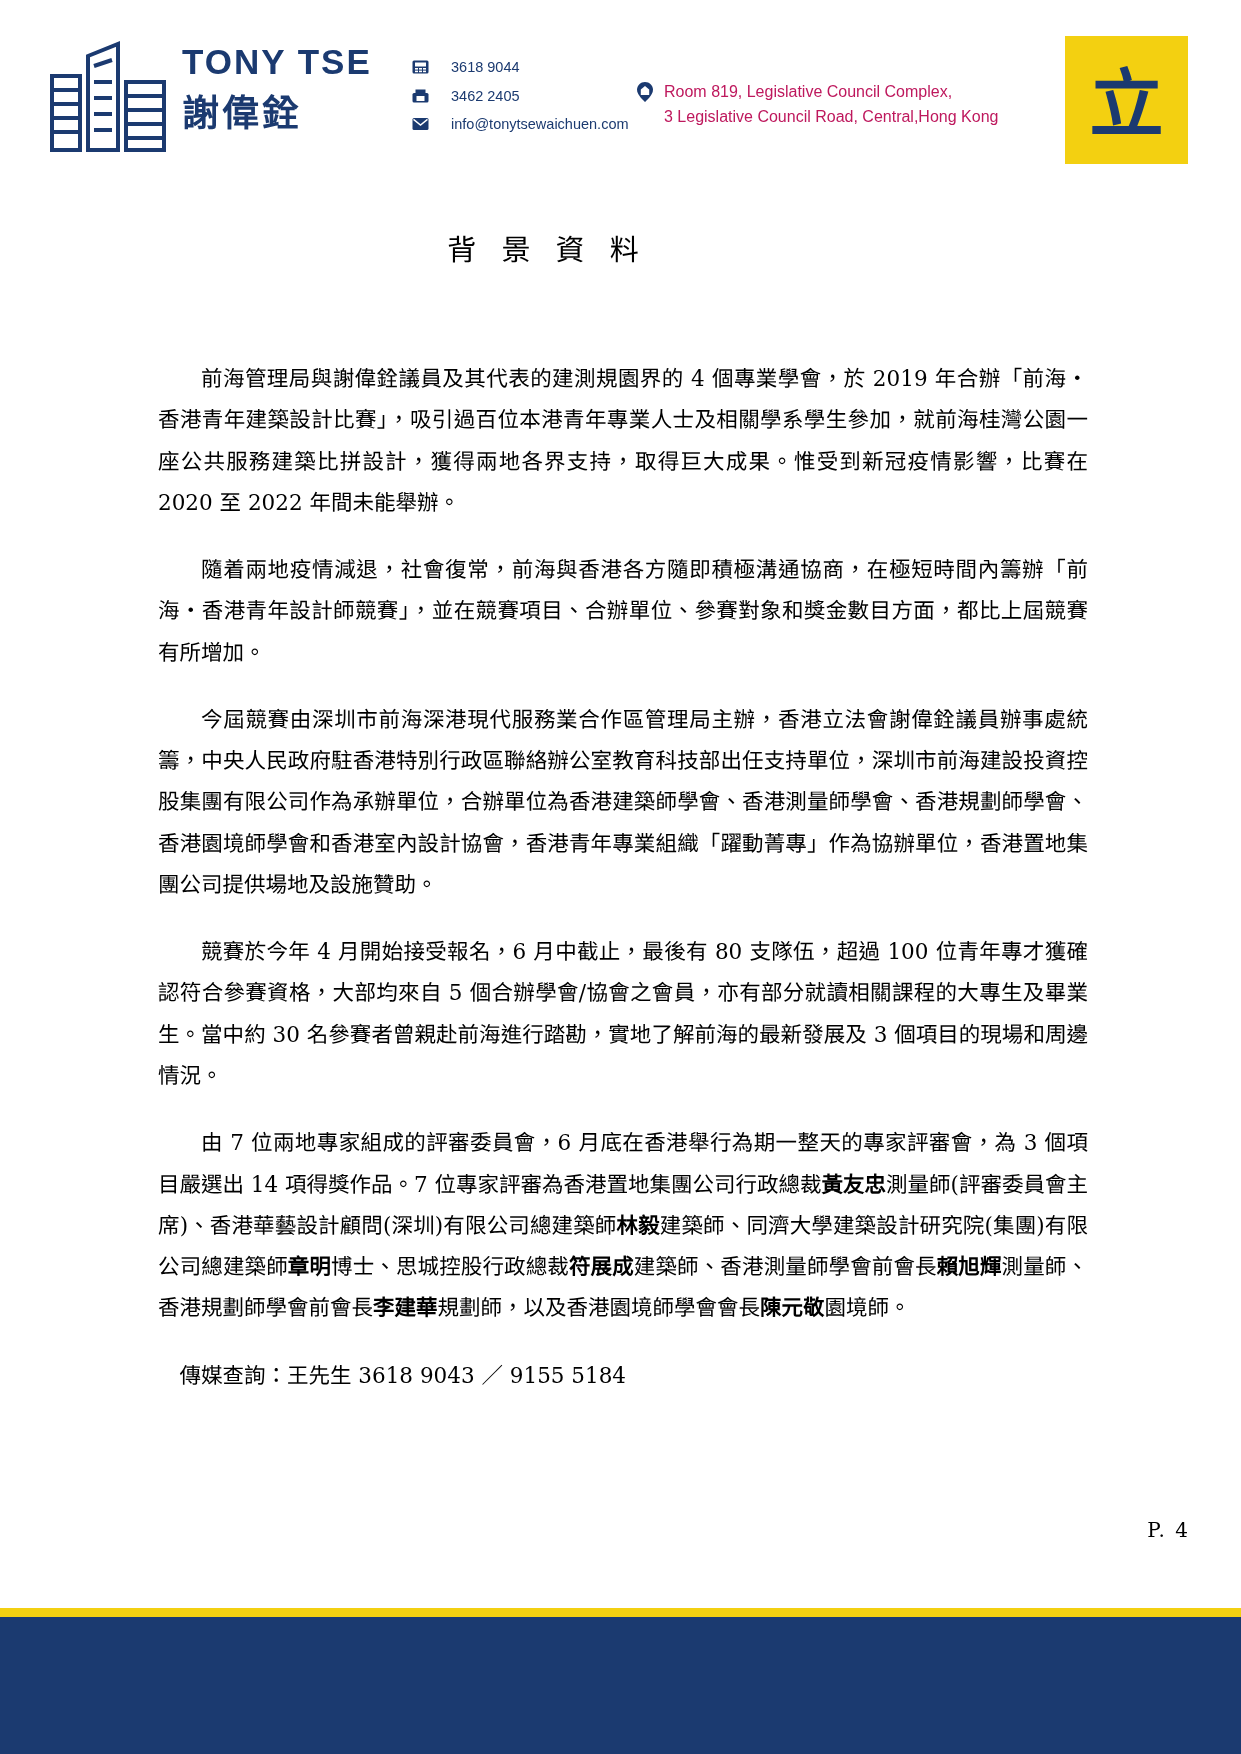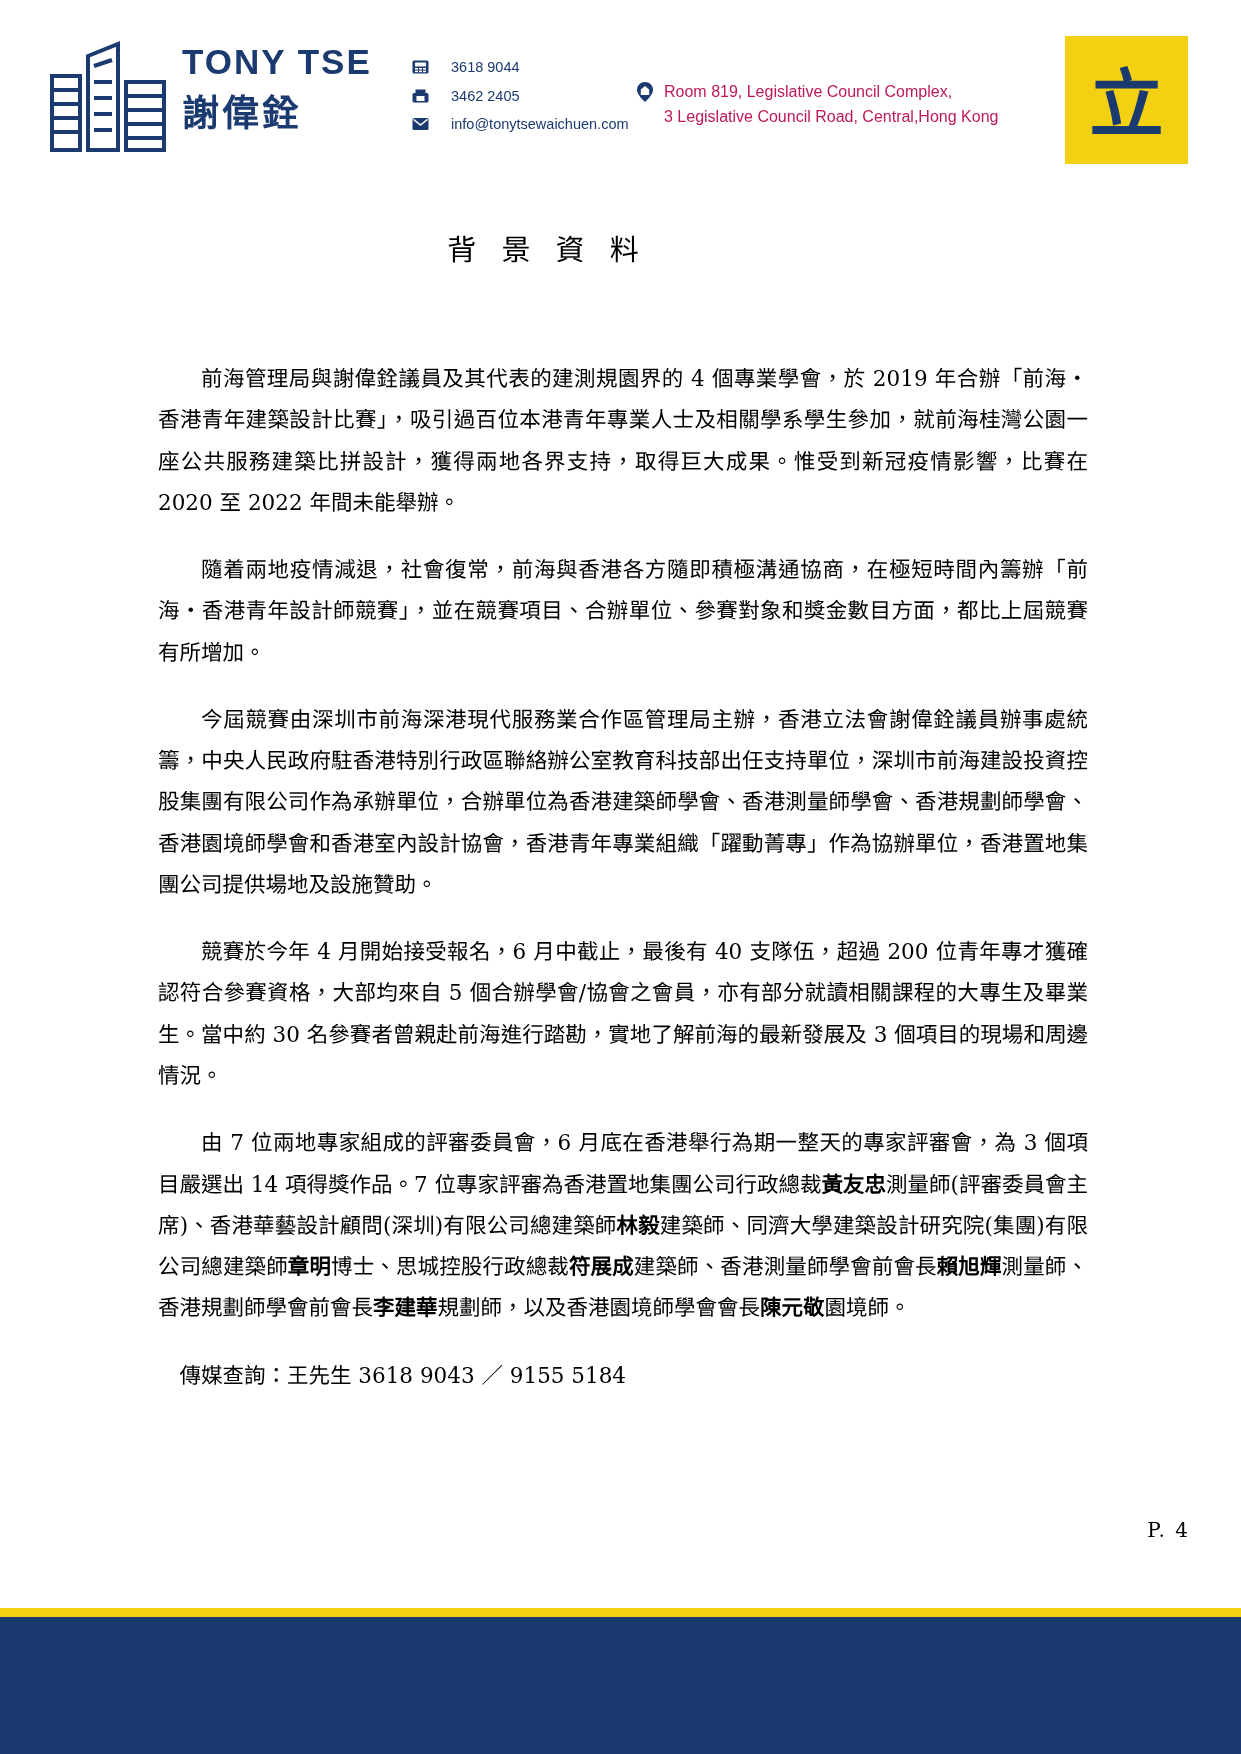--- a/index.html
+++ b/index.html
@@ -260,21 +260,21 @@
     <div class="glyph">立</div>
   </div>
 </div>
 
 <div class="doc-title">背 景 資 料</div>
 
 <div class="content" id="body-content">
     <div class="para"><span>前海管理局與謝偉銓議員及其代表的建測規園界的 4 個專業學會，於 2019 年合辦「前海‧香港青年建築設計比賽」，吸引過百位本港青年專業人士及相關學系學生參加，就前海桂灣公園一座公共服務建築比拼設計，獲得兩地各界支持，取得巨大成果。惟受到新冠疫情影響，比賽在 2020 至 2022 年間未能舉辦。</span></div>
     <div class="para"><span>隨着兩地疫情減退，社會復常，前海與香港各方隨即積極溝通協商，在極短時間內籌辦「前海‧香港青年設計師競賽」，並在競賽項目、合辦單位、參賽對象和獎金數目方面，都比上屆競賽有所增加。</span></div>
     <div class="para"><span>今屆競賽由深圳市前海深港現代服務業合作區管理局主辦，香港立法會謝偉銓議員辦事處統籌，中央人民政府駐香港特別行政區聯絡辦公室教育科技部出任支持單位，深圳市前海建設投資控股集團有限公司作為承辦單位，合辦單位為香港建築師學會、香港測量師學會、香港規劃師學會、香港園境師學會和香港室內設計協會，香港青年專業組織「躍動菁專」作為協辦單位，香港置地集團公司提供場地及設施贊助。</span></div>
-    <div class="para"><span>競賽於今年 4 月開始接受報名，6 月中截止，最後有 40 支隊伍，超過 200 位青年專才獲確認符合參賽資格，大部均來自 5 個合辦學會/協會之會員，亦有部分就讀相關課程的大專生及畢業生。當中約 30 名參賽者曾親赴前海進行踏勘，實地了解前海的最新發展及 3 個項目的現場和周邊情況。</span></div>
+    <div class="para"><span>競賽於今年 4 月開始接受報名，6 月中截止，最後有 80 支隊伍，超過 100 位青年專才獲確認符合參賽資格，大部均來自 5 個合辦學會/協會之會員，亦有部分就讀相關課程的大專生及畢業生。當中約 30 名參賽者曾親赴前海進行踏勘，實地了解前海的最新發展及 3 個項目的現場和周邊情況。</span></div>
     <div class="para"><span>由 7 位兩地專家組成的評審委員會，6 月底在香港舉行為期一整天的專家評審會，為 3 個項目嚴選出 14 項得獎作品。7 位專家評審為香港置地集團公司行政總裁</span><span class="bold">黃友忠</span><span>測量師(評審委員會主席)、香港華藝設計顧問(深圳)有限公司總建築師</span><span class="bold">林毅</span><span>建築師、同濟大學建築設計研究院(集團)有限公司總建築師</span><span class="bold">章明</span><span>博士、思城控股行政總裁</span><span class="bold">符展成</span><span>建築師、香港測量師學會前會長</span><span class="bold">賴旭輝</span><span>測量師、香港規劃師學會前會長</span><span class="bold">李建華</span><span>規劃師，以及香港園境師學會會長</span><span class="bold">陳元敬</span><span>園境師。</span></div>
     <div class="para no-indent"><span>傳媒查詢：王先生 3618 9043 ／ 9155 5184</span></div>
   </div>
 
 <div class="page-number">P. 4</div>
 
 <div class="footer-bar-top"></div>
 <div class="footer-bar-bottom"></div>
 
 </body></html>

